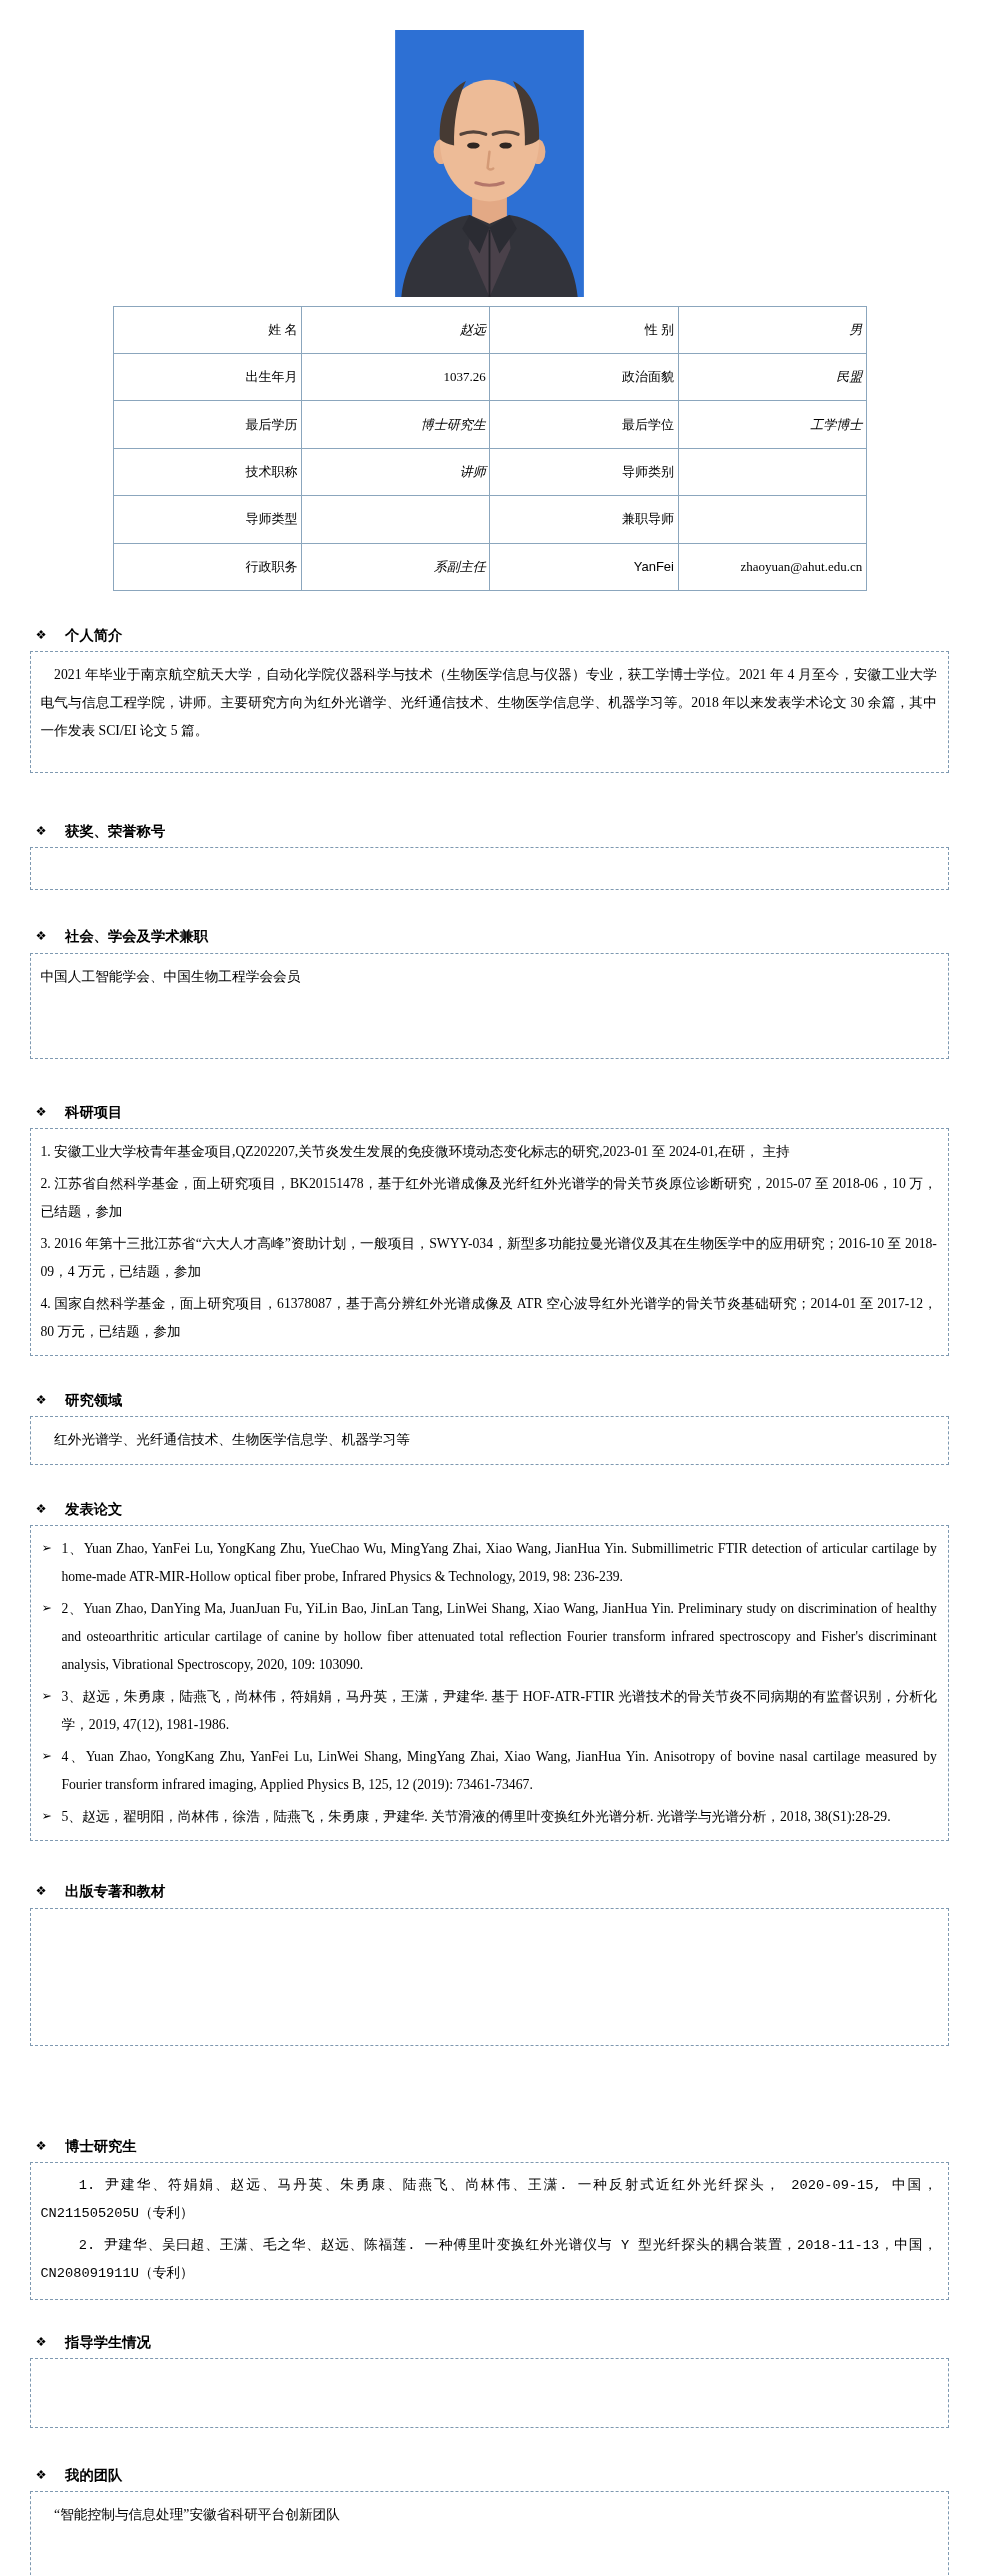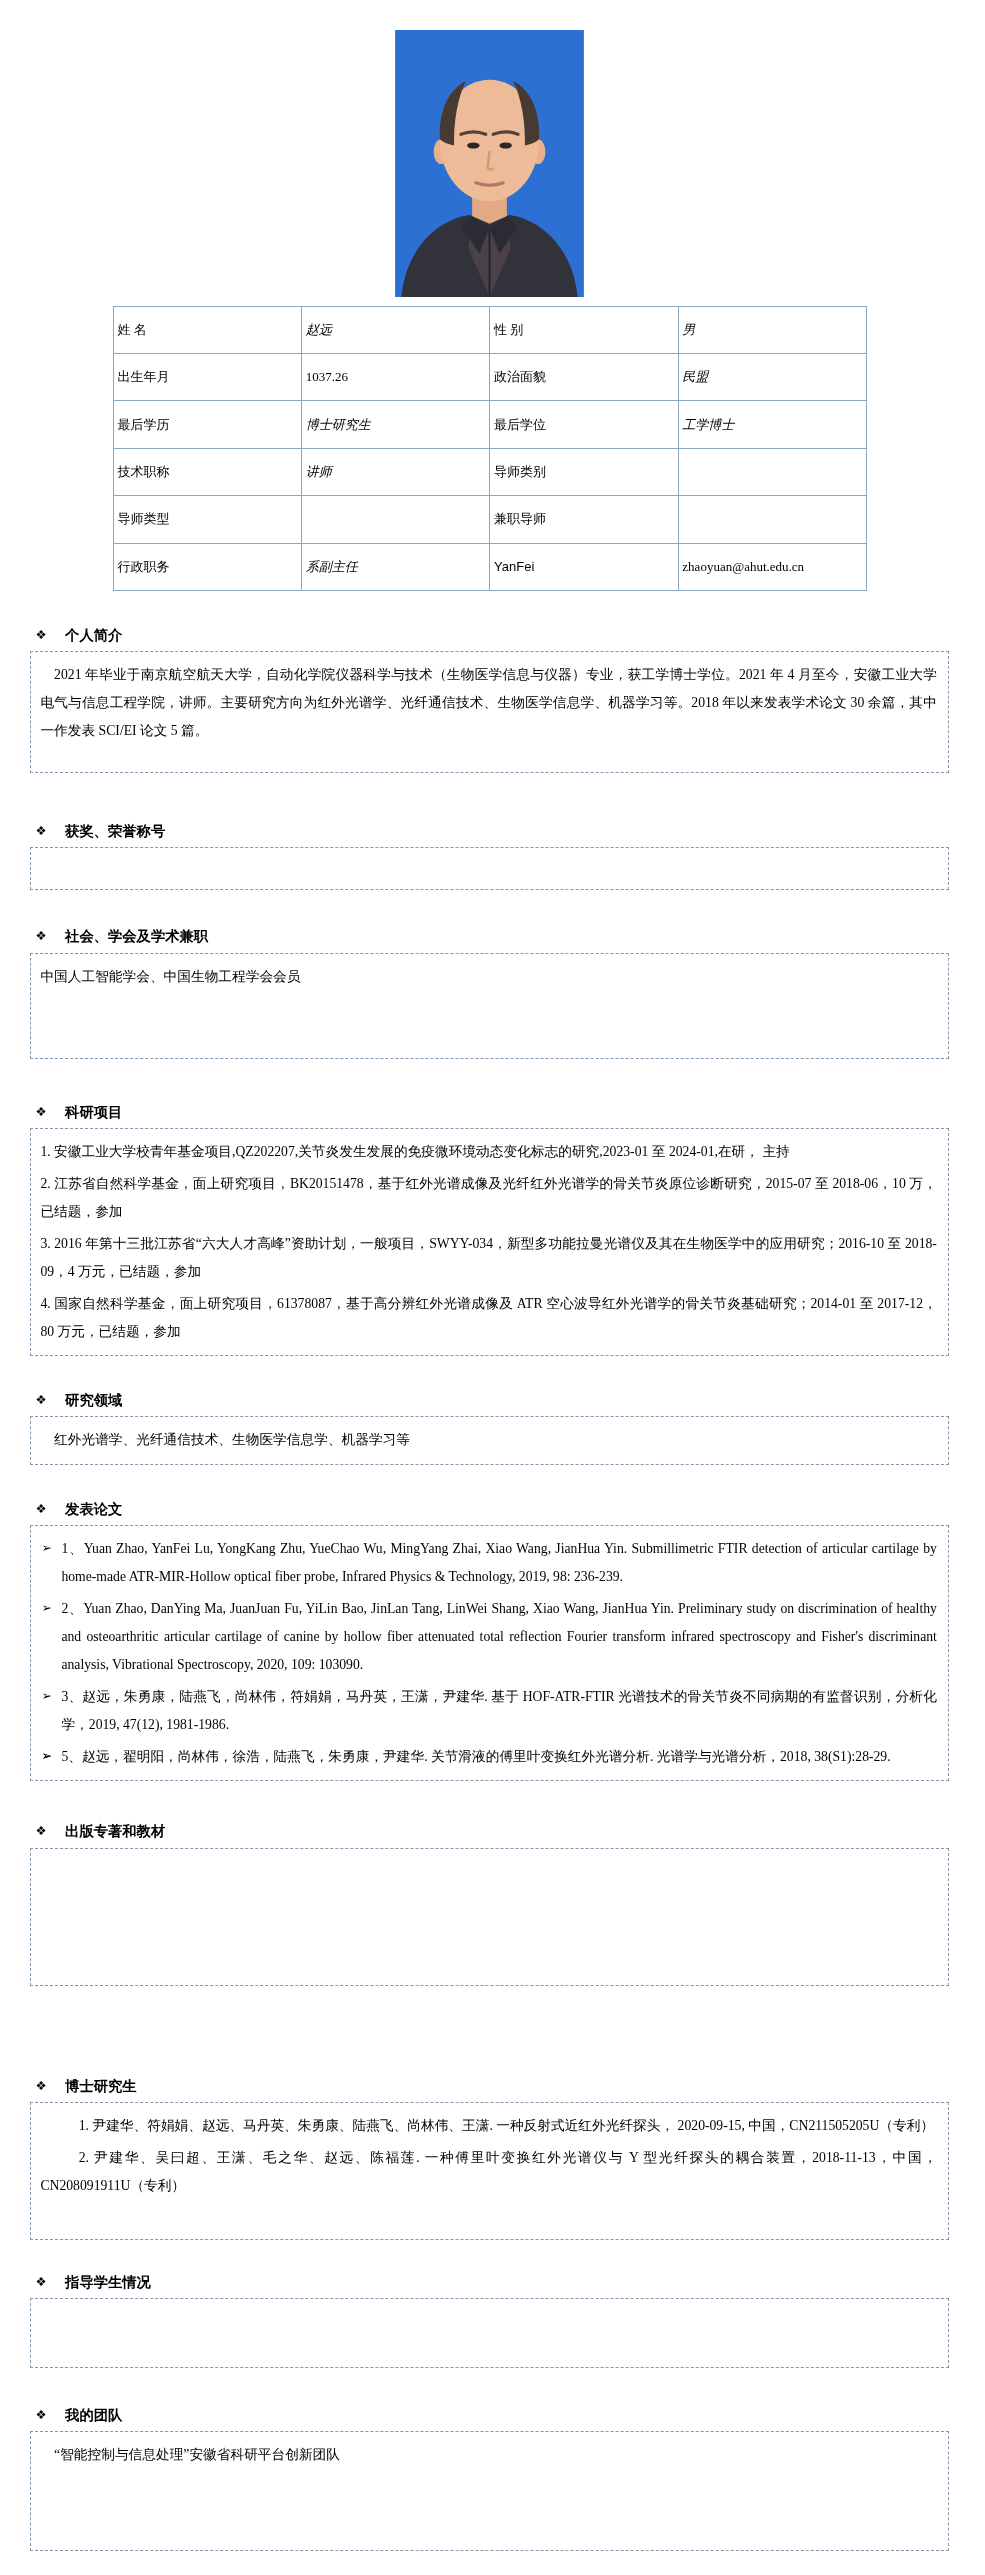--- a/index.html
+++ b/index.html
@@ -18,21 +18,21 @@
   
   table.info{
     border-collapse:collapse;
     width:754px;margin:8.7px auto 0 auto;
     table-layout:fixed;
     border:1.9px solid #8ba6bd;
   }
   table.info td{
     border:1.2px solid #8ba6bd;
     height:44px;
-    text-align:left;vertical-align:middle;
+    text-align:right;vertical-align:middle;
     font-size:13px;
     padding:1.2px 3.7px;
     overflow:hidden;
   }
   td.label{font-family:"Liberation Serif","DejaVu Serif",serif;}
   td.label-en{font-family:"Liberation Sans","DejaVu Sans",sans-serif;font-size:12.4px;}
   td.value{font-style:italic;font-size:13px;}
   td.value-num,td.value-en{font-style:normal;font-size:13px;}
 
   
@@ -61,21 +61,21 @@
     margin-top:6.2px;
     border:1.9px dashed #7e99b1;
     padding:5px 7.5px 5px 5px;
     box-sizing:border-box;
   }
   .sec-profile .box{min-height:122px;}
   .sec-awards .box{min-height:43px;}
   .sec-memberships .box{min-height:106px;}
   .sec-research-areas .box{min-height:35px;}
   .sec-books .box{min-height:138px;}
-  .sec-innovations .box{min-height:138px;}
+  .sec-innovations .box{min-height:138px;font-family:Liberation Mono, monospace;}
   .sec-students .box{min-height:70px;}
   .sec-team .box{min-height:120px;}
 
   .para{
     margin:4px;font-size:13.7px;line-height:2.05;
     text-align:justify;
   }
   .para.indent1{text-indent:1em;}
   .para.indent3{text-indent:2.8em;}
   .para.flush{text-indent:0;}
@@ -220,21 +220,21 @@
       </section>
       <section class="sec sec-publications">
         <div class="sec-title">
           <span class="bullet">❖</span>
           <span>发表论文</span>
         </div>
         <div class="box">
           <p class="para arrow"><span class="arrow-glyph">➢</span><span>1、Yuan Zhao, YanFei Lu, YongKang Zhu, YueChao Wu, MingYang Zhai, Xiao Wang, JianHua Yin. Submillimetric FTIR detection of articular cartilage by home-made ATR-MIR-Hollow optical fiber probe, Infrared Physics &amp; Technology, 2019, 98: 236-239.</span></p>
           <p class="para arrow"><span class="arrow-glyph">➢</span><span>2、Yuan Zhao, DanYing Ma, JuanJuan Fu, YiLin Bao, JinLan Tang, LinWei Shang, Xiao Wang, JianHua Yin. Preliminary study on discrimination of healthy and osteoarthritic articular cartilage of canine by hollow fiber attenuated total reflection Fourier transform infrared spectroscopy and Fisher's discriminant analysis, Vibrational Spectroscopy, 2020, 109: 103090.</span></p>
           <p class="para arrow"><span class="arrow-glyph">➢</span><span>3、赵远，朱勇康，陆燕飞，尚林伟，符娟娟，马丹英，王潇，尹建华. 基于 HOF-ATR-FTIR 光谱技术的骨关节炎不同病期的有监督识别，分析化学，2019, 47(12), 1981-1986.</span></p>
-          <p class="para arrow"><span class="arrow-glyph">➢</span></p>
+          <p class="para arrow"><span class="arrow-glyph">➢</span><span>4、Yuan Zhao, YongKang Zhu, YanFei Lu, LinWei Shang, MingYang Zhai, Xiao Wang, JianHua Yin. Anisotropy of bovine nasal cartilage measured by Fourier transform infrared imaging, Applied Physics B, 125, 12 (2019): 73461-73467.</span></p>
           <p class="para arrow"><span class="arrow-glyph">➢</span><span>5、赵远，翟明阳，尚林伟，徐浩，陆燕飞，朱勇康，尹建华. 关节滑液的傅里叶变换红外光谱分析. 光谱学与光谱分析，2018, 38(S1):28-29.</span></p>
         </div>
       </section>
       <section class="sec sec-books">
         <div class="sec-title">
           <span class="bullet">❖</span>
           <span>出版专著和教材</span>
         </div>
         <div class="box"></div>
       </section>

